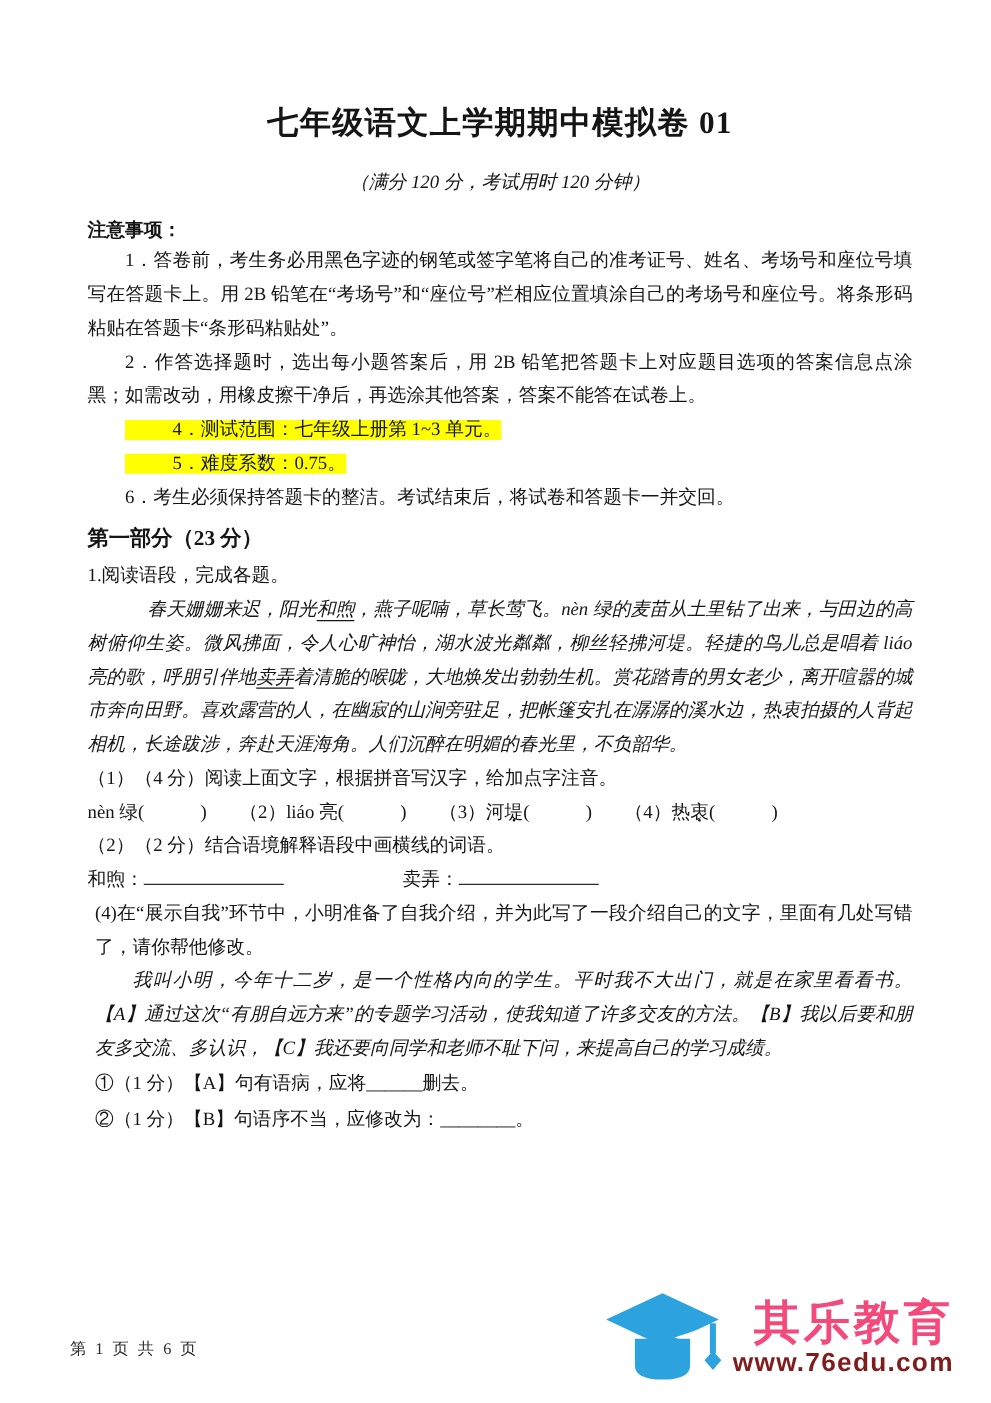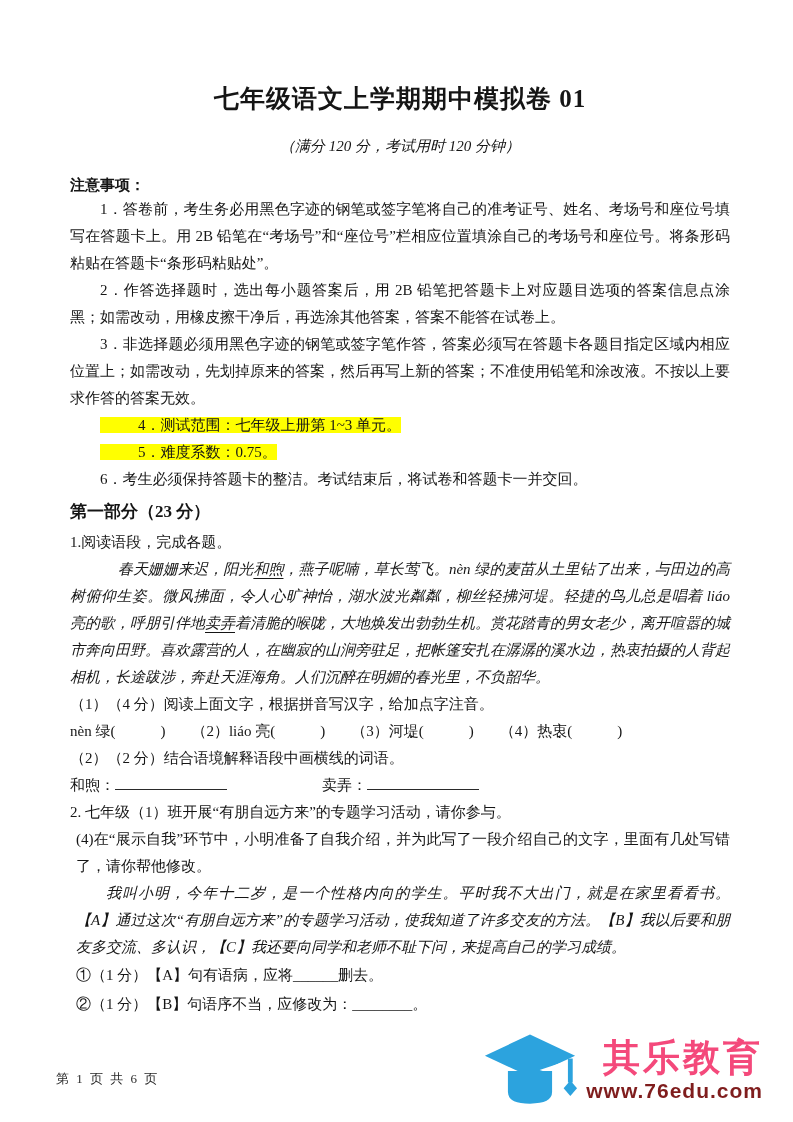--- a/index.html
+++ b/index.html
@@ -41,40 +41,38 @@
 <div class="page">
   <div class="content">
 
     <h1 class="title">七年级语文上学期期中模拟卷 01</h1>
     <div class="subtitle kai">（满分 120 分，考试用时 120 分钟）</div>
 
     <div class="notice-head">注意事项：</div>
 
     <p class="para">1．答卷前，考生务必用黑色字迹的钢笔或签字笔将自己的准考证号、姓名、考场号和座位号填写在答题卡上。用 2B 铅笔在“考场号”和“座位号”栏相应位置填涂自己的考场号和座位号。将条形码粘贴在答题卡“条形码粘贴处”。</p>
     <p class="para">2．作答选择题时，选出每小题答案后，用 2B 铅笔把答题卡上对应题目选项的答案信息点涂黑；如需改动，用橡皮擦干净后，再选涂其他答案，答案不能答在试卷上。</p>
-    <p class="para">3．非选择题必须用黑色字迹的钢笔或签字笔作答，答案必须写在答题卡各题目指定区域内相应位置上；如需改动，先划掉原来的答案，然后再写上新的答案；不准使用铅笔和涂改液。不按以上要求作答的答案无效。</p>
     <p class="para"><span class="hl">4．测试范围：七年级上册第 1~3 单元。</span></p>
     <p class="para"><span class="hl">5．难度系数：0.75。</span></p>
     <p class="para">6．考生必须保持答题卡的整洁。考试结束后，将试卷和答题卡一并交回。</p>
 
     <div class="section-title">第一部分（23 分）</div>
 
     <p class="qlead">1.阅读语段，完成各题。</p>
 
     <p class="passage"><span>春天姗姗来迟，阳光</span><span class="uline">和煦</span><span>，燕子呢喃，草长莺飞。nèn 绿的麦苗从土里钻了出来，与田边的高树俯仰生姿。微风拂面，令人心旷神怡，湖水波光粼粼，柳丝轻拂河堤。轻捷的鸟儿总是唱着 liáo 亮的歌，呼朋引伴地</span><span class="uline">卖弄</span><span>着清脆的喉咙，大地焕发出勃勃生机。赏花踏青的男女老少，离开喧嚣的城市奔向田野。喜欢露营的人，在幽寂的山涧旁驻足，把帐篷安扎在潺潺的溪水边，热衷拍摄的人背起相机，长途跋涉，奔赴天涯海角。人们沉醉在明媚的春光里，不负韶华。</span></p>
 
     <p class="line">（1）（4 分）阅读上面文字，根据拼音写汉字，给加点字注音。</p>
 
     <p class="line"><span class="pyitem"><span>nèn 绿</span><span class="dot-under"></span><span>(　　　)</span></span><span class="pyitem"><span>（2）liáo 亮</span><span class="dot-under"></span><span>(　　　)</span></span><span class="pyitem"><span>（3）河</span><span class="dot-under">堤</span><span>(　　　)</span></span><span class="pyitem"><span>（4）热</span><span class="dot-under">衷</span><span>(　　　)</span></span></p>
 
     <p class="line">（2）（2 分）结合语境解释语段中画横线的词语。</p>
 
     <p class="line"><span>和煦：</span><span class="blank"></span><span class="def-label2">卖弄：</span><span class="blank"></span></p>
 
-    <p class="qlead">2. 七年级（1）班开展“有朋自远方来”的专题学习活动，请你参与。</p>
 
     <div class="q2sub">
       <p class="para2">(4)在“展示自我”环节中，小明准备了自我介绍，并为此写了一段介绍自己的文字，里面有几处写错了，请你帮他修改。</p>
       <p class="passage2">我叫小明，今年十二岁，是一个性格内向的学生。平时我不大出门，就是在家里看看书。【A】通过这次“有朋自远方来”的专题学习活动，使我知道了许多交友的方法。【B】我以后要和朋友多交流、多认识，【C】我还要向同学和老师不耻下问，来提高自己的学习成绩。</p>
       <p class="subitem">①（1 分）【A】句有语病，应将______删去。</p>
       <p class="subitem">②（1 分）【B】句语序不当，应修改为：________。</p>
     </div>
 
   </div>
 

